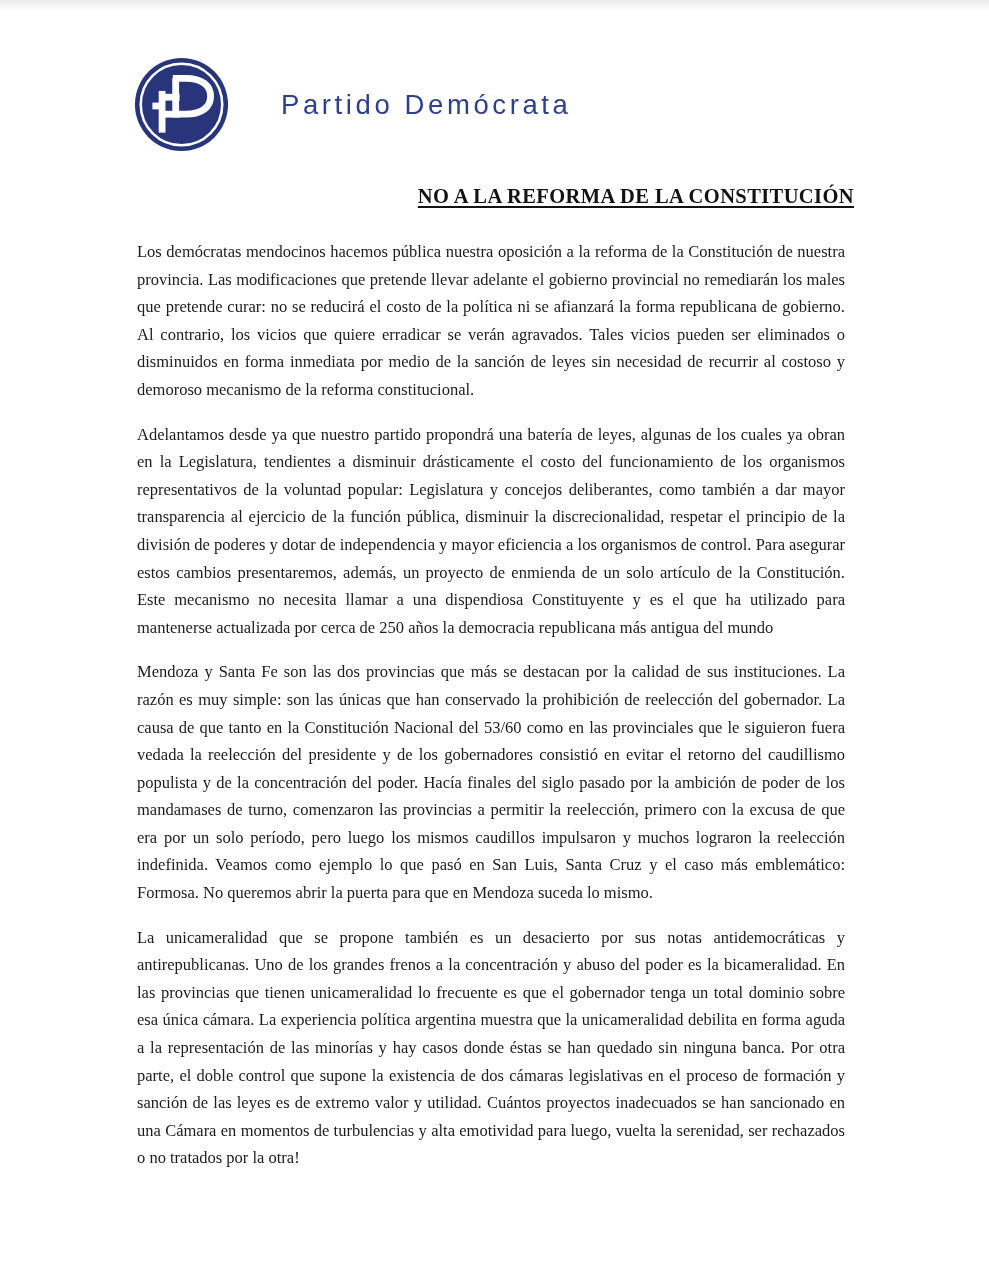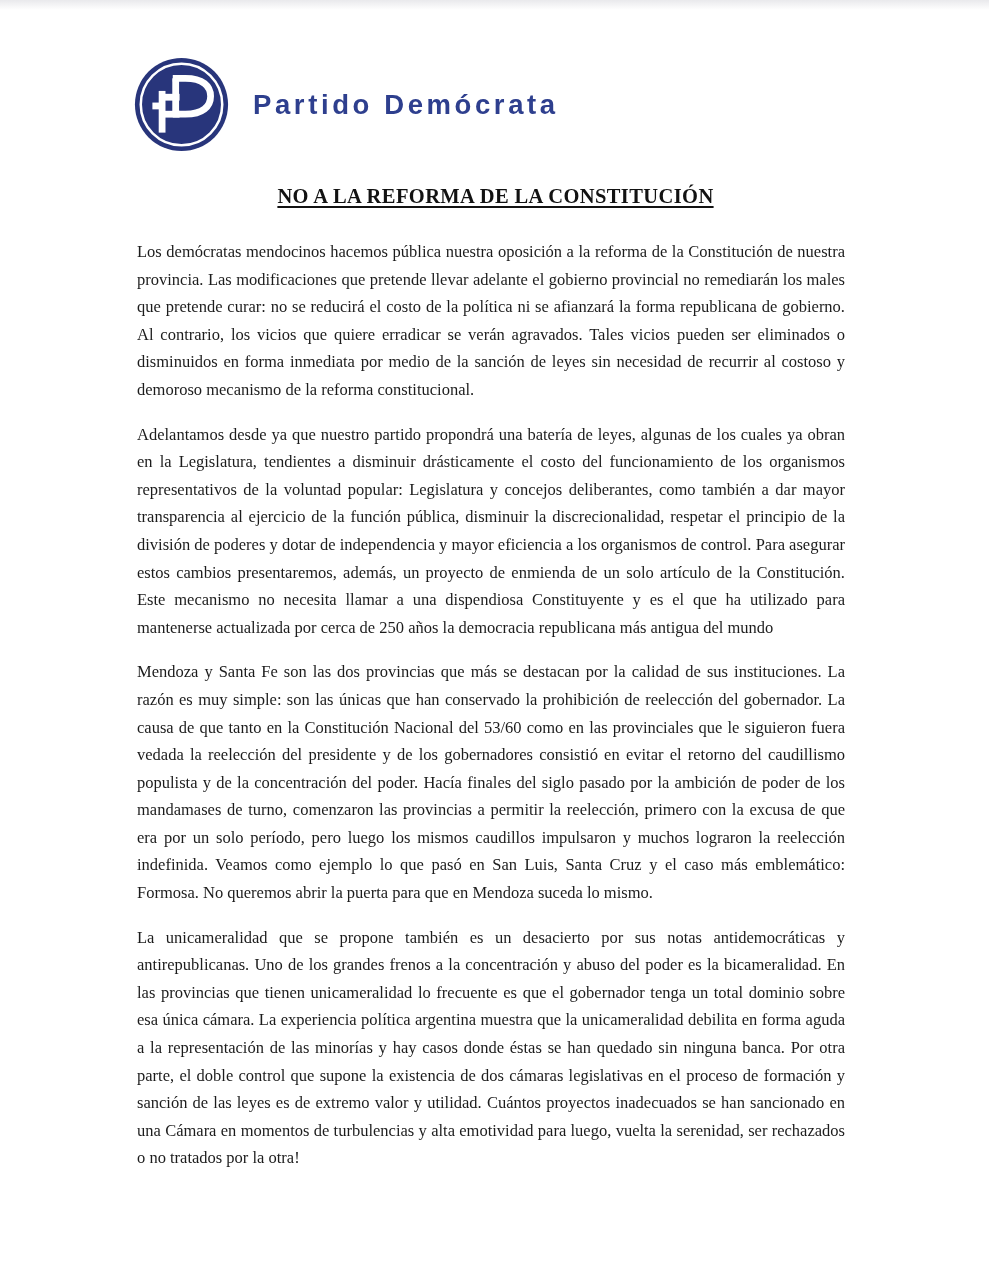--- a/index.html
+++ b/index.html
@@ -19,31 +19,32 @@
   .letterhead {
     position:absolute; top:56px; left:133px;
     display:flex; align-items:center; gap:23px;
   }
   .logo-circle { width:97px; height:97px; flex:0 0 auto; }
   .wordmark {
     font-family:"Liberation Sans", sans-serif;
     font-size:27.5px;
     letter-spacing:3.6px;
     line-height:34px;
-    font-weight:700;
+    font-weight:400;
     white-space:nowrap;
+    margin-left:28px;
   }
   .doc-body {
     position:absolute; top:185px; left:137px; width:717px;
   }
   .doc-title {
     margin:0 0 30px 0;
     font-size:20.5px;
     font-weight:bold;
-    text-align:center;
+    text-align:right;
     text-decoration:underline;
     text-underline-offset:3px;
     letter-spacing:0.4px;
     color:#121212;
   }
   .doc-body p {
     margin:0 9px 17px 0;
     font-size:16.5px;
     line-height:27.6px;
     text-align:justify;

